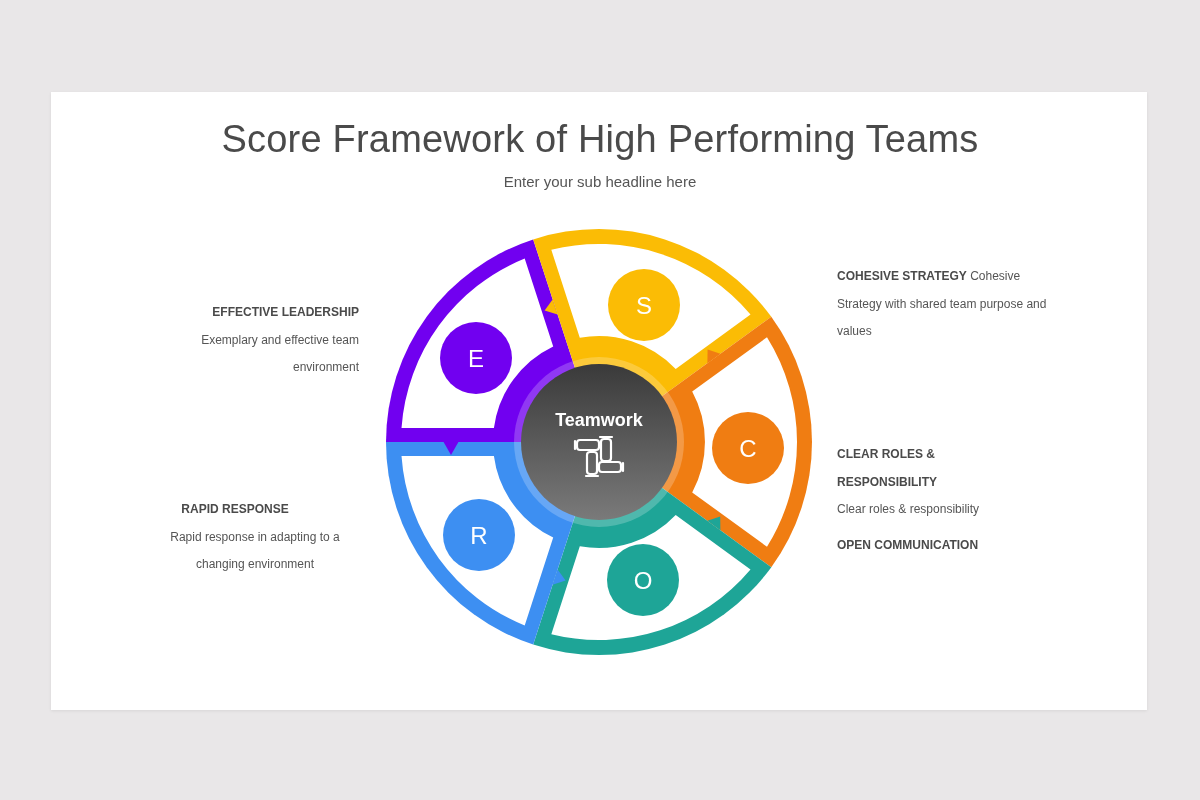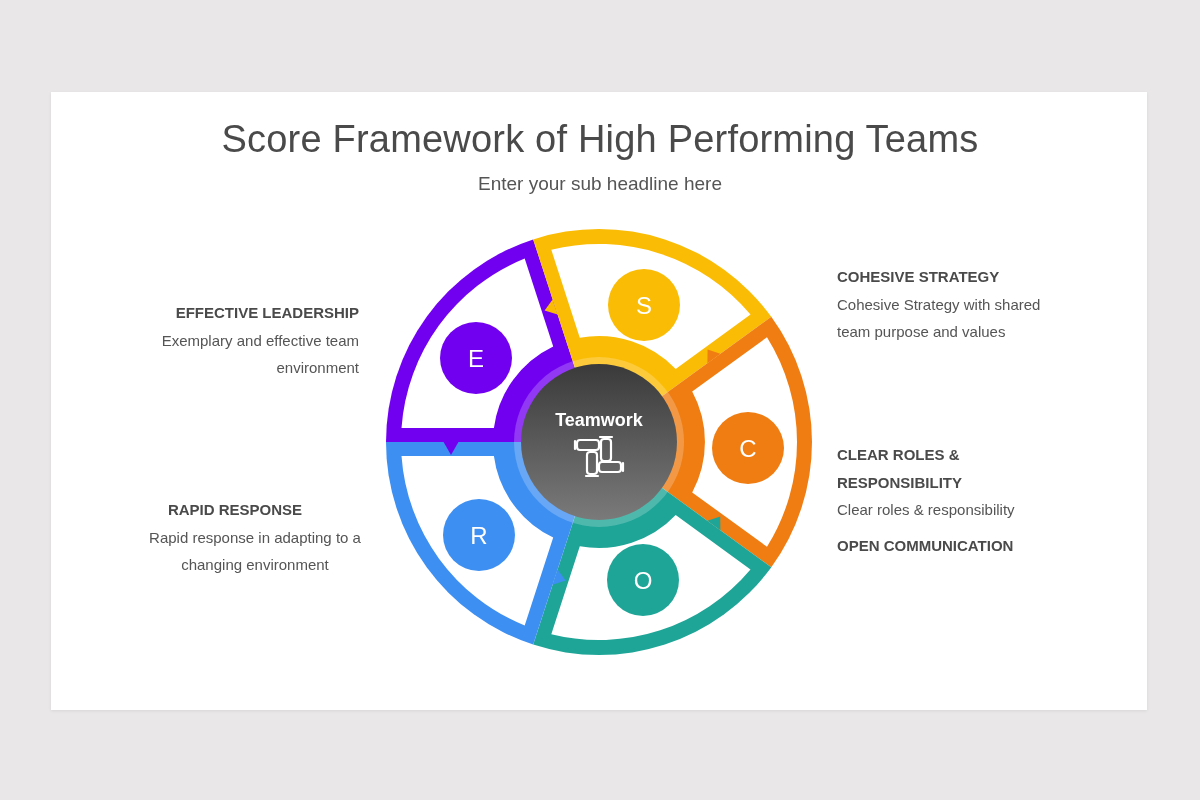--- a/index.html
+++ b/index.html
@@ -13,25 +13,25 @@
     position: absolute; left: 51px; top: 92px; width: 1096px; height: 618px;
     background: #ffffff;
     box-shadow: 0 1px 3px rgba(0,0,0,0.08);
   }
   .title {
     position: absolute; left: 0; top: 118px; width: 1200px; text-align: center;
     font-size: 38px; color: #4a4a4a; letter-spacing: 0.2px; font-weight: normal;
   }
   .subtitle {
     position: absolute; left: 0; top: 173px; width: 1200px; text-align: center;
-    font-size: 19px; color: #555555;
+    font-size: 15px; color: #555555;
   }
   .diagram { position: absolute; left: 0; top: 0; width: 1200px; height: 800px; }
   .block {
-    position: absolute; font-size: 15px; line-height: 27.5px; color: #555555;
+    position: absolute; font-size: 12px; line-height: 27.5px; color: #555555;
   }
   .block .head { font-weight: bold; color: #4a4a4a; }
   .block.left { text-align: right; width: 260px; }
   .block.right { text-align: left; width: 240px; }
   .letter {
     font-family: "Liberation Sans", "DejaVu Sans", sans-serif;
     font-size: 24px; fill: #ffffff;
   }
   .hub-label {
     font-family: "Liberation Sans", "DejaVu Sans", sans-serif;

